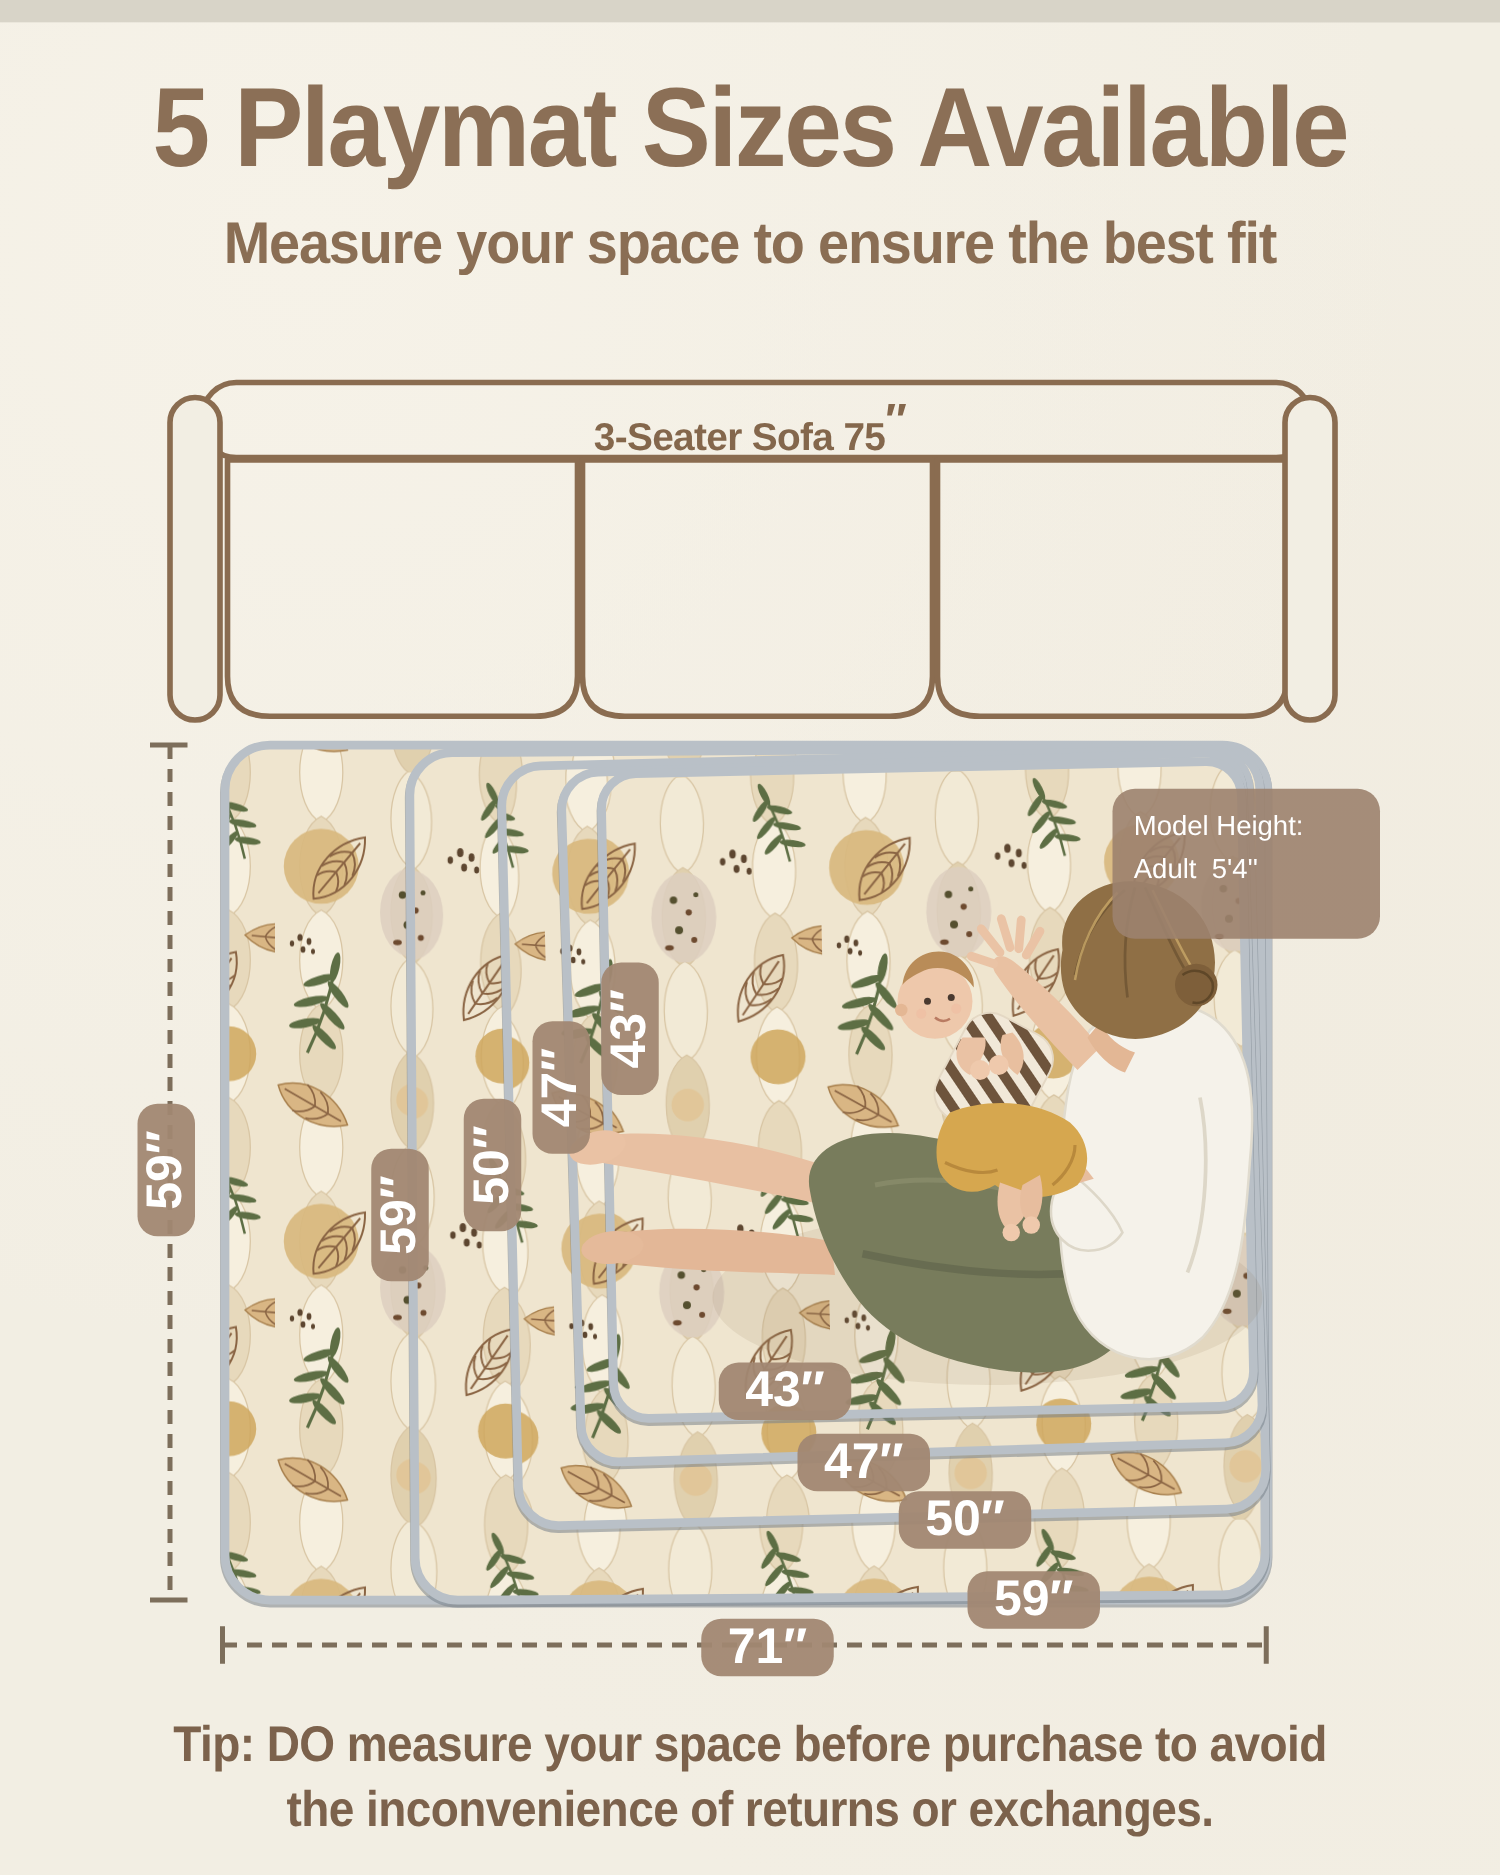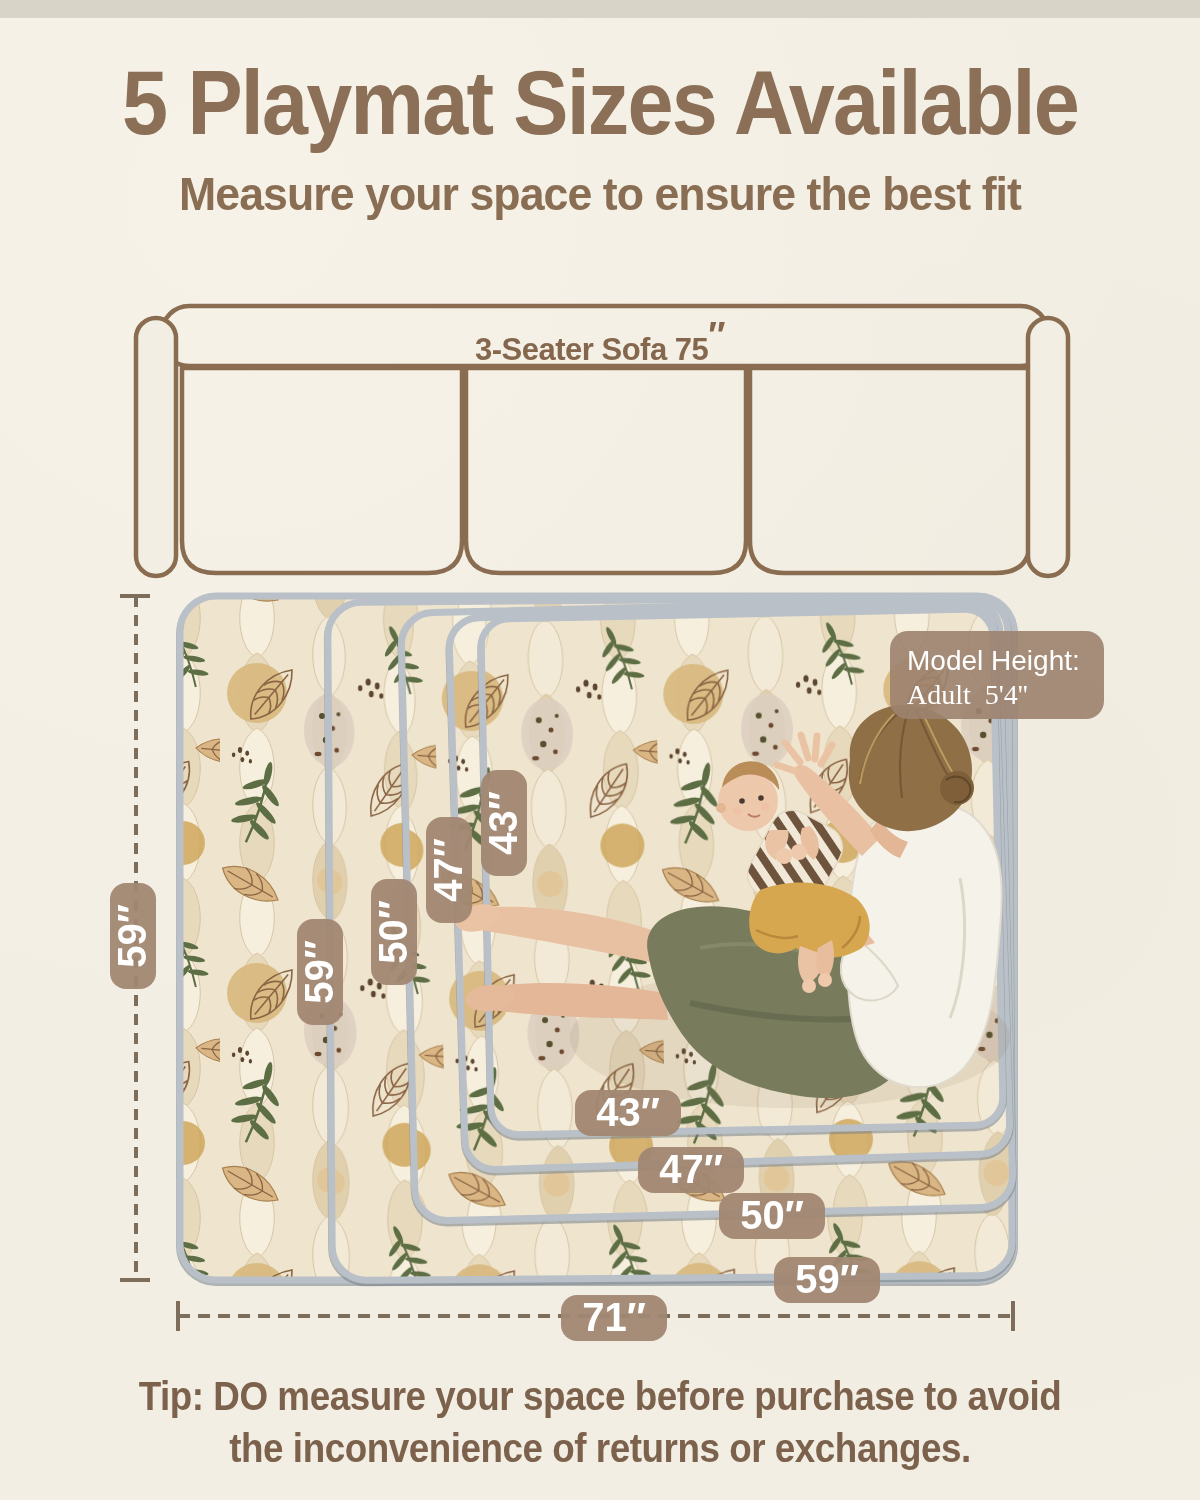--- a/index.html
+++ b/index.html
@@ -33,25 +33,25 @@
     background:repeating-linear-gradient(to right,#7d6e5b 0,#7d6e5b 12px,transparent 12px,transparent 20px);}
   .tick{position:absolute; background:#7d6e5b;}
   .pill{
     position:absolute; width:106px; height:46px; border-radius:16px;
     background:rgba(161,135,114,.95); color:#fff; font-weight:bold; font-size:40px;
     display:flex; align-items:center; justify-content:center;
     transform:translate(-50%,-50%); line-height:1; padding-bottom:3px; box-sizing:border-box;
   }
   .pill.v{transform:translate(-50%,-50%) rotate(-90deg);}
   .badge{
-    position:absolute; left:890px; top:613px; width:214px; height:88px; box-sizing:border-box;
+    position:absolute; left:890px; top:613px; width:214px; height:120px; box-sizing:border-box;
     background:rgba(156,130,110,.9); border-radius:18px; padding:13px 0 12px 17px;
-    color:#fff; font-size:28px; line-height:34px;
-  }
-  .badge-line2{white-space:pre;font-family:Liberation Serif, serif;}
+    color:#fff; font-size:22px; line-height:34px;
+  }
+  .badge-line2{white-space:pre;}
   .tip{
     position:absolute; left:0; width:1200px; text-align:center;
     font-size:40px; font-weight:bold; color:#7c624c; letter-spacing:-.5px;
     transform:scaleX(.92); transform-origin:center; white-space:nowrap;
   }
   .tip1{top:1356px;} .tip2{top:1408px;}
 </style>
 </head>
 <body>
 

